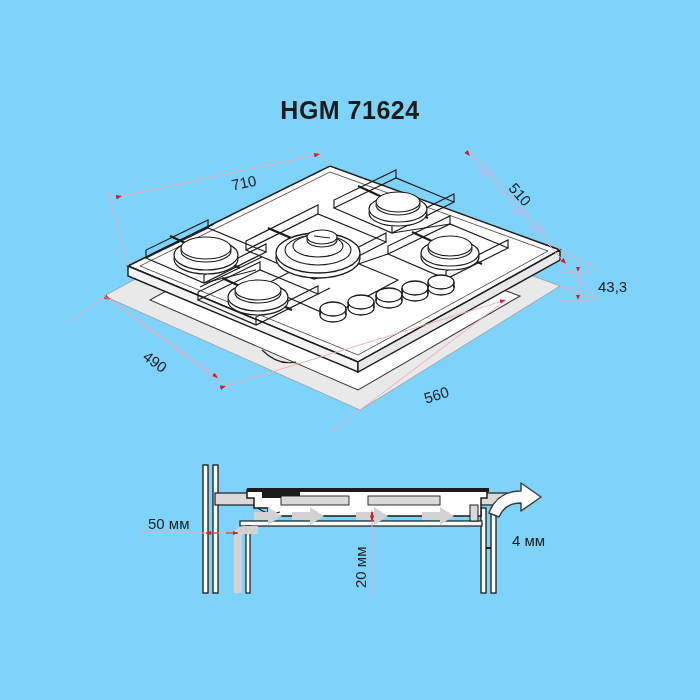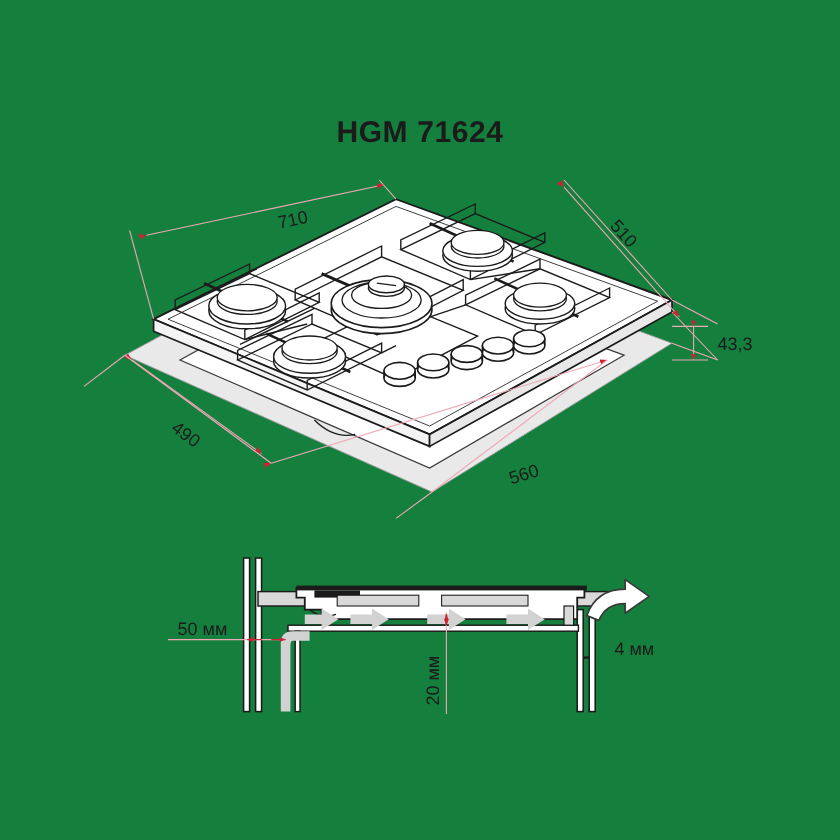--- a/index.html
+++ b/index.html
@@ -1,18 +1,18 @@
 <!DOCTYPE html>
 <html><head>
 <meta charset="utf-8">
 <style>
   html,body{margin:0;padding:0;background:#fff;}
   body{width:700px;height:700px;overflow:hidden;
        font-family:"Liberation Sans","DejaVu Sans",sans-serif;color:#1b1b1b;}
-  #sheet{position:relative;width:700px;height:700px;background:#15803d;}
+  #sheet{position:relative;width:700px;height:700px;background:#7dd3fc;}
   #title{position:absolute;left:0;top:96px;width:700px;text-align:center;
          font-size:25px;font-weight:bold;letter-spacing:.5px;color:#1b1b1b;}
   svg{position:absolute;left:0;top:0;width:700px;height:700px;}
   .dimtxt{font-family:"Liberation Sans","DejaVu Sans",sans-serif;font-size:15px;fill:#1b1b1b;}
   .mmtxt{font-family:"Liberation Sans","DejaVu Sans",sans-serif;font-size:15px;fill:#1b1b1b;}
 </style>
 </head>
 <body>
 
 <div id="sheet">

